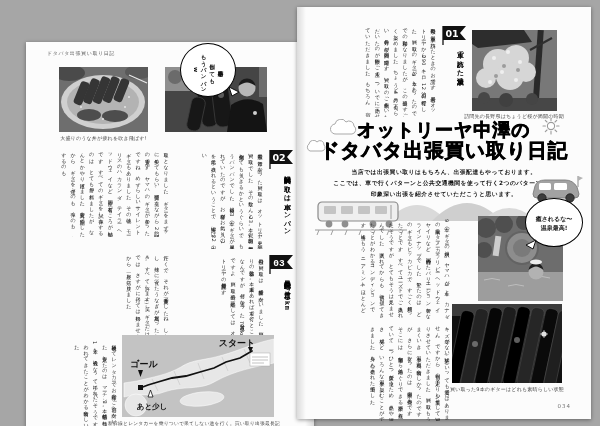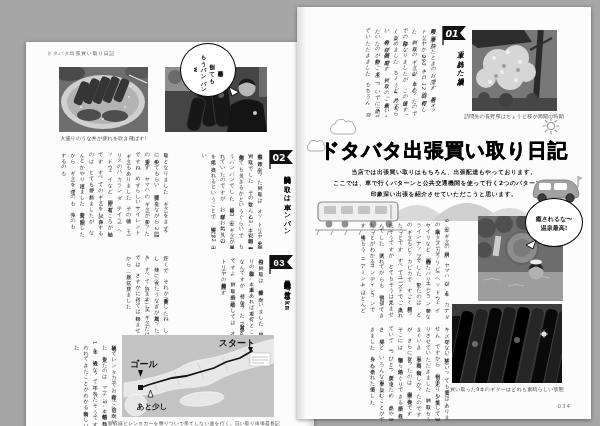--- a/index.html
+++ b/index.html
@@ -150,21 +150,21 @@
         <text x="30" y="74" font-size="7.5" font-weight="bold" fill="#111" text-anchor="middle">あと少し</text>
       </svg>
     </div>
     <div class="abs cap" style="left:80px;top:378px;width:176px;font-size:4.8px;">新幹線とレンタカーを乗りついで果てしない道を行く。買い取り出張最長記録</div>
 
     <div class="abs pagenum" style="left:19px;top:394px;">035</div>
   </div>
 
   <div class="page" id="page-right">
 
-    <div class="abs" style="left:12px;top:16px;width:160px;height:96px;font-style:italic;">
+    <div class="abs" style="left:12px;top:16px;width:160px;height:96px;">
       <svg class="flag abs" style="right:2px;top:2px;" width="26" height="20" viewBox="0 0 26 20">
         <line x1="2" y1="1" x2="2" y2="20" stroke="#111" stroke-width="1.3"></line>
         <path d="M2 1 L25 1 L19 8 L25 15 L2 15 Z" fill="#111"></path>
         <text x="11" y="11.8" fill="#fff" font-size="9.5" font-weight="bold" text-anchor="middle">01</text>
       </svg>
       <div class="abs sec-title" style="right:5px;top:23px;height:70px;">車で訪れた渋温泉</div>
       <div class="abs vt" style="left:0;top:2px;width:128px;height:92px;">長野県の渋温泉を訪ねたときのお話です。名古屋のオットリーヤから290キロ、1泊2日の行程でした。買い取りのギターが9本もあったので車での移動になりましたが、この出張はすごく楽しめました。ちょうど4月の下旬くらい、長野の桜が満開の時期です。買い取りのご依頼をいただいたのが旅館のご主人で、ついでに一泊させていただきました。もちろん、宿</div>
     </div>
 
     <div class="abs photo" style="left:175px;top:23px;width:85px;height:81px;">
@@ -214,20 +214,21 @@
           <line x1="9" y1="14.6" x2="9" y2="17"></line>
         <line x1="1" y1="9" x2="3.4" y2="9"></line>
           <line x1="14.6" y1="9" x2="17" y2="9"></line>
         <line x1="3.3" y1="3.3" x2="5" y2="5"></line>
           <line x1="13" y1="13" x2="14.7" y2="14.7"></line>
         <line x1="13" y1="5" x2="14.7" y2="3.3"></line>
           <line x1="3.3" y1="14.7" x2="5" y2="13"></line>
       </g>
     </svg>
 
+    <div class="abs title-big" style="left:17px;top:114px;width:260px;font-size:18px;">オットリーヤ中澤の</div>
     <div class="abs title-big" style="left:10px;top:134px;width:274px;font-size:19.5px;">ドタバタ出張買い取り日記</div>
 
     <div class="abs" style="left:27px;top:160px;width:240px;">
       <span class="lead-line">当店では出張買い取りはもちろん、出張配達もやっております。</span>
       <span class="lead-line">ここでは、車で行くパターンと公共交通機関を使って行く2つのパターンで、</span>
       <span class="lead-line">印象深い出張を紹介させていただこうと思います。</span>
     </div>
 
     <svg class="abs" style="left:90px;top:176px;" width="150" height="38" viewBox="0 0 150 38">
       <path d="M0,38 Q30,6 60,38 Z" fill="#dadada"></path>

